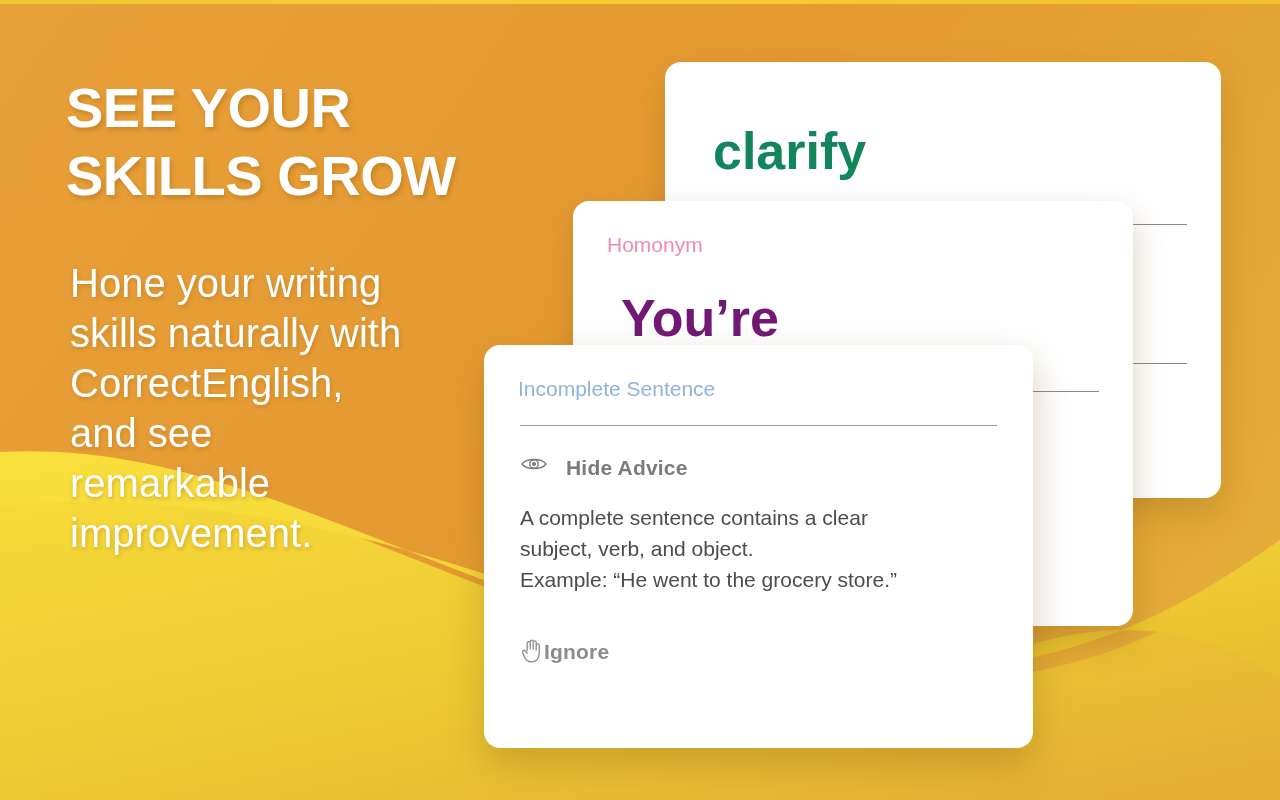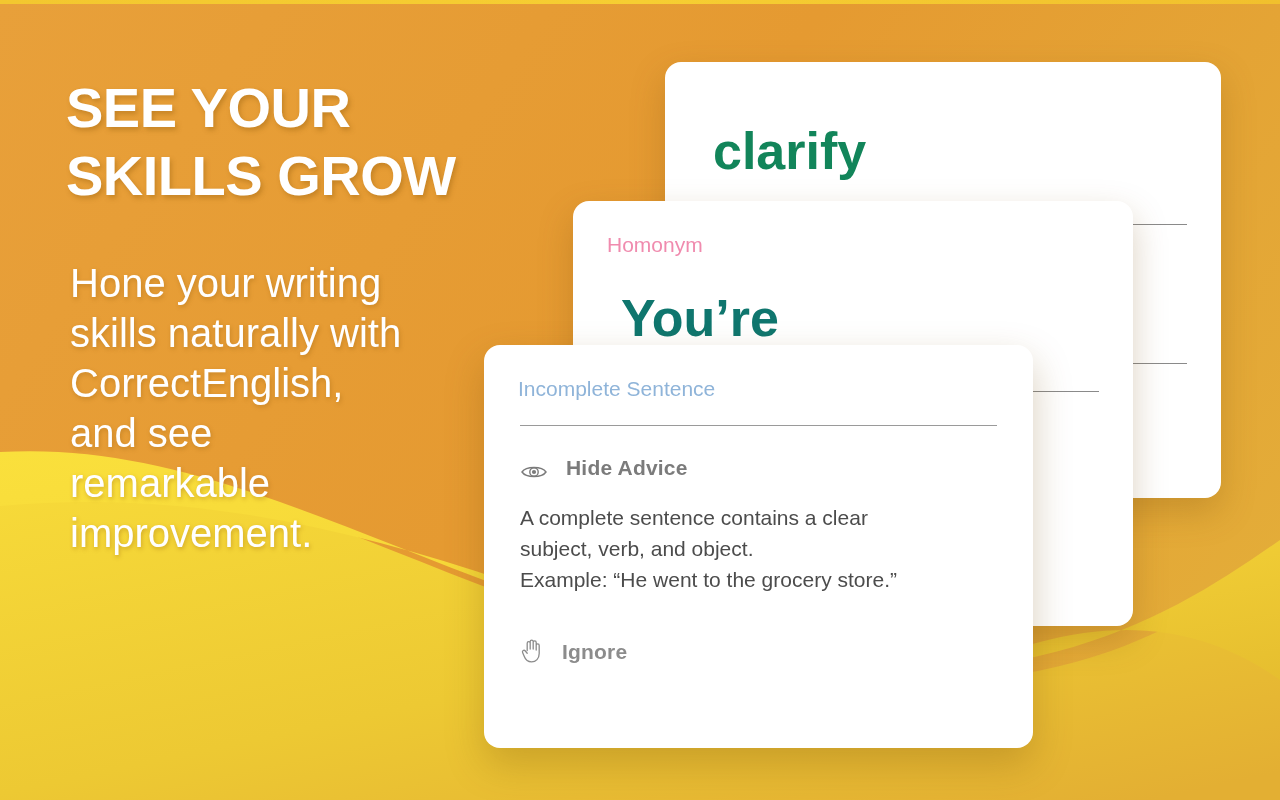--- a/index.html
+++ b/index.html
@@ -115,21 +115,21 @@
   .label-homonym   { color: #F08BAE; }
   .label-incomplete{ color: #8FB4D9; }
 
   .card-word {
     margin: 38px 0 0 14px;
     font-size: 52px;
     font-weight: 700;
     line-height: 42px;
   }
   .word-vocab   { color: #12855A; }
-  .word-homonym { color: #0f766e; }
+  .word-homonym { color: #701a75; }
 
   .divider {
     height: 1px;
     background: #8A8A8A;
     margin-top: 40px;
   }
   .divider-vocab    { margin-left: 14px; margin-right: 0; margin-top: 52px; }
   .divider-homonym  { margin-left: 14px; margin-top: 52px; }
   .divider-incomplete { margin: 22px 2px 0 2px; background: #9A9A9A; }
 
@@ -138,21 +138,21 @@
     margin: 52px 0 0 14px;
     font-size: 24px;
     line-height: 34px;
     color: #4A4A4A;
     white-space: nowrap;
   }
 
   
   .action-row {
     display: flex;
-    align-items: flex-end;
+    align-items: flex-start;
     gap: 18px;
     margin-top: 30px;
     margin-left: 2px;
   }
   .action-row .glyph {
     width: 28px;
     display: flex;
     align-items: center;
     justify-content: center;
     color: #7B7B7B;
@@ -167,21 +167,20 @@
     margin: 22px 0 0 2px;
     font-size: 21px;
     line-height: 31px;
     color: #4C4C4C;
     font-weight: 400;
   }
   .advice-text .ln { display: block; white-space: nowrap; }
   .ignore-row {
     display: flex;
     align-items: center;
-    gap: 18px;
     margin-top: 42px;
     margin-left: 2px;
   }
   .ignore-label {
     font-size: 21px;
     font-weight: 700;
     color: #8C8C8C;
     letter-spacing: 0.2px;
   }
 </style>

